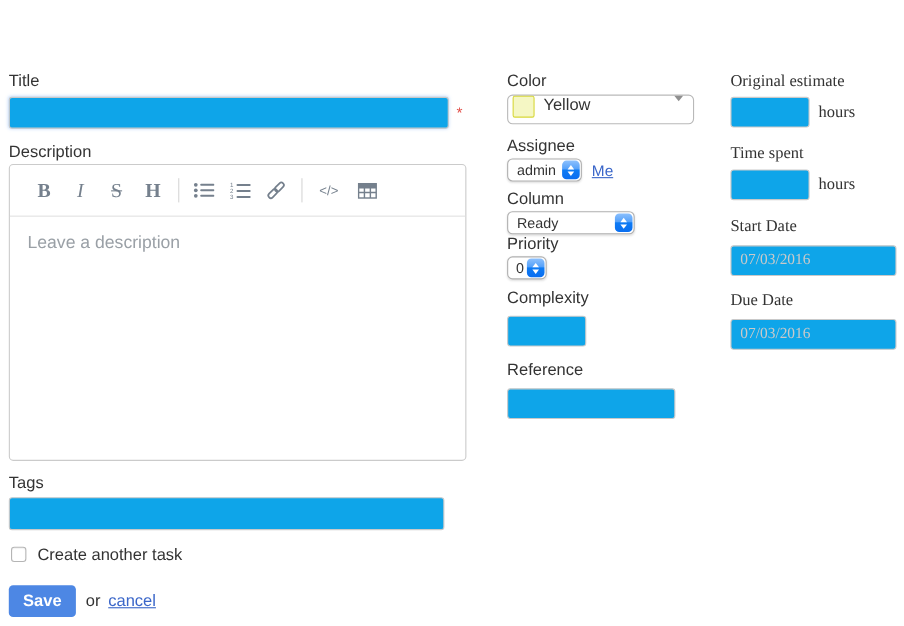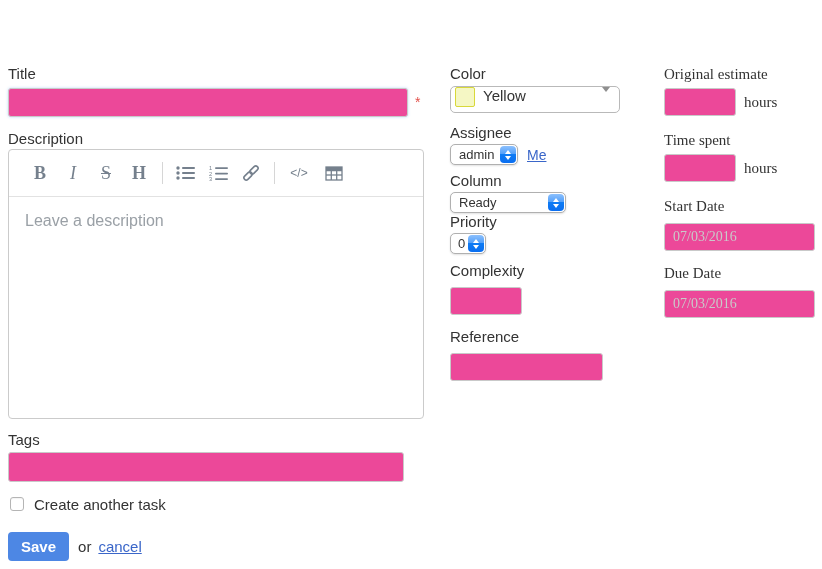--- a/index.html
+++ b/index.html
@@ -5,29 +5,29 @@
   * { box-sizing: border-box; }
   body { margin:0; background:#fff; font-family:"Liberation Sans", sans-serif; color:#333; }
   .page { position:relative; width:822px; height:569px; background:#fff; overflow:hidden; }
 
   
   .header { position:absolute; top:0; left:0; right:0; padding:9px 8px 7px 8px; border-bottom:1px dotted #c9c9c9; }
   .page-title { margin:0; font-size:20px; font-weight:700; color:#2d2d2d; }
 
   
   .col-left  { position:absolute; left:8px;   top:57px; width:420px; }
-  .col-mid   { position:absolute; left:450px; top:57px; width:180px; }
+  .col-mid   { position:absolute; left:461px; top:57px; width:180px; }
   .col-right { position:absolute; left:664px; top:57px; width:177px;font-family:Liberation Serif, serif; }
 
   .field-label { display:block; font-size:15px; line-height:18px; color:#333; }
   .mt2{margin-top:2px}.mt5{margin-top:5px}.mt6{margin-top:0}
   .mt7{margin-top:7px}.mt8{margin-top:8px}.mt11{margin-top:11px}.mt12{margin-top:12px}
   .mt13{margin-top:13px}.mt15{margin-top:15px}
 
-  input.txt { border:1px solid #c9c9c9; border-radius:3px; background:#ec4899; font-size:14px;
+  input.txt { border:1px solid #c9c9c9; border-radius:3px; background:#0ea5e9; font-size:14px;
               padding:0 8px; outline:none; font-family:inherit; color:#333; display:block; }
 
   
   .title-row { display:flex; align-items:flex-start; }
   .title-input { width:400px; height:29px; border:2px solid #74aaee; border-radius:3px;
                  box-shadow:0 0 3px rgba(100,160,240,.4); }
   .required { color:#e2504a; font-size:14px; margin:6px 0 0 7px; }
 
   
   .editor { width:416px; height:270px; border:1px solid #cbcbcb; border-radius:4px; margin-top:1px; background:#fff; }

